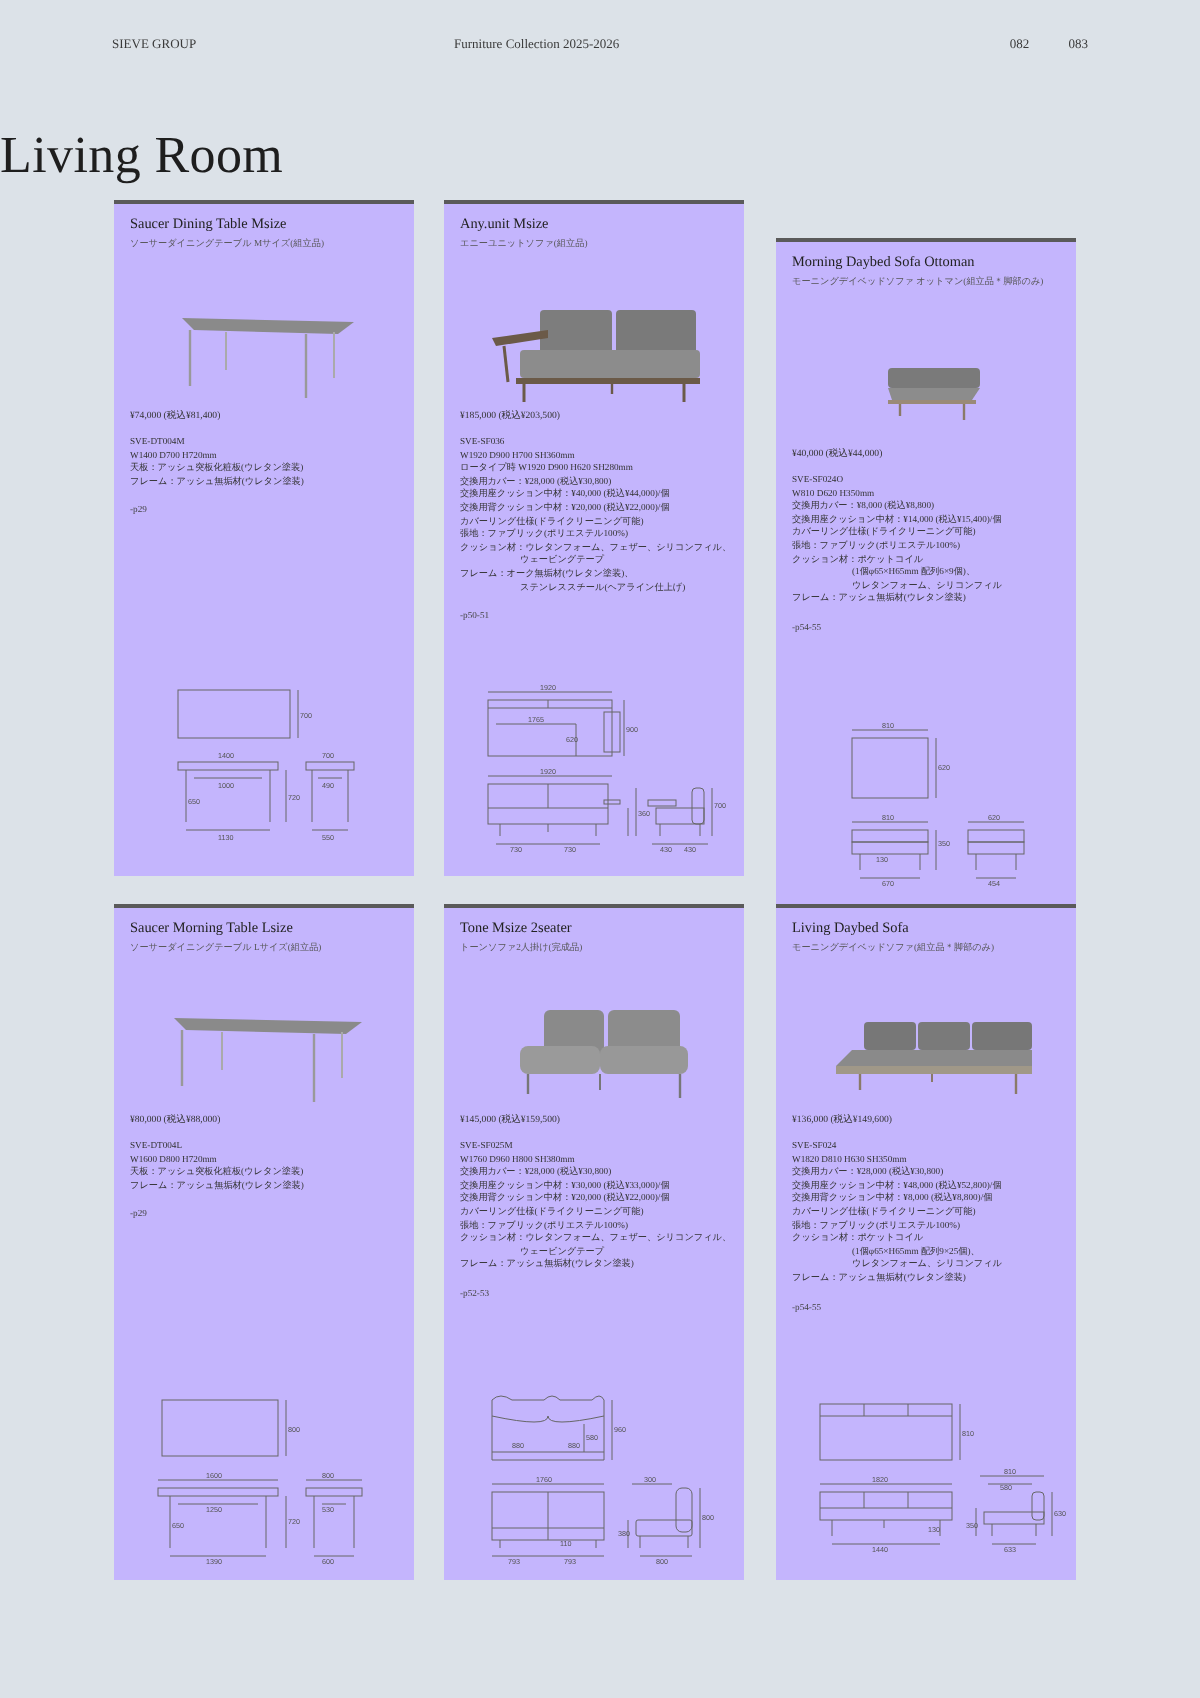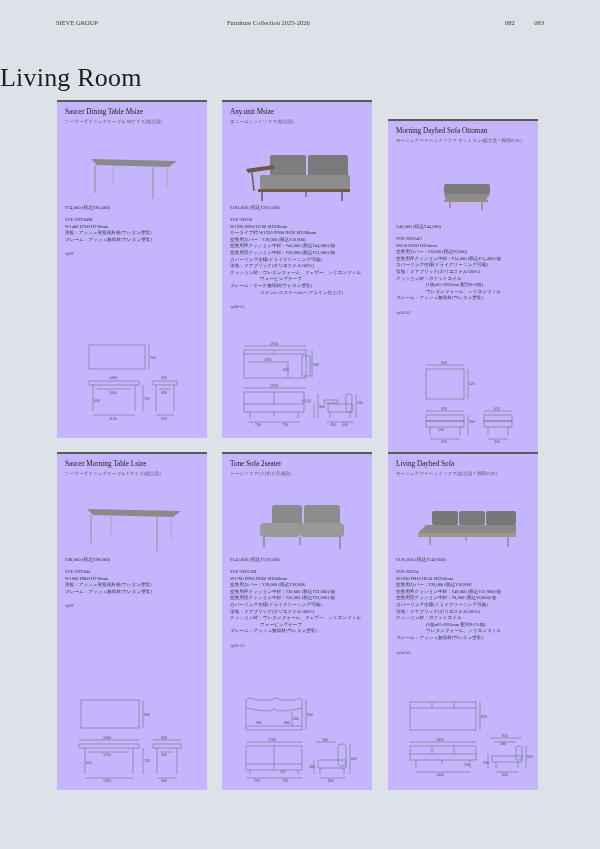--- a/index.html
+++ b/index.html
@@ -270,21 +270,21 @@
     <text x="46" y="96">1390</text>
     <text x="87" y="76">720</text>
     <text x="29" y="78">650</text>
     <text x="104" y="53">800</text>
     <text x="104" y="70">530</text>
     <text x="104" y="96">600</text>
   </svg>
 </div>
 
 <div class="card" style="left:222px; top:452px; height:338px;">
-  <div class="name">Tone Sofa 2seater</div>
+  <div class="name">Tone Msize 2seater</div>
   <div class="jp">トーンソファ2人掛け(完成品)</div>
   <div class="photo" style="height:75px;">
     <svg width="134" height="75" viewBox="0 0 134 75">
       <rect x="42" y="24" width="30" height="24" rx="3" fill="#8a8a8a"></rect>
       <rect x="74" y="24" width="36" height="24" rx="3" fill="#8c8c8c"></rect>
       <rect x="30" y="42" width="40" height="14" rx="4" fill="#9a9a9a"></rect>
       <rect x="70" y="42" width="44" height="14" rx="4" fill="#989898"></rect>
       <line x1="34" y1="56" x2="34" y2="66" stroke="#777" stroke-width="1.2"></line>
       <line x1="70" y1="56" x2="70" y2="64" stroke="#777" stroke-width="1"></line>
       <line x1="110" y1="56" x2="110" y2="68" stroke="#777" stroke-width="1.2"></line>

